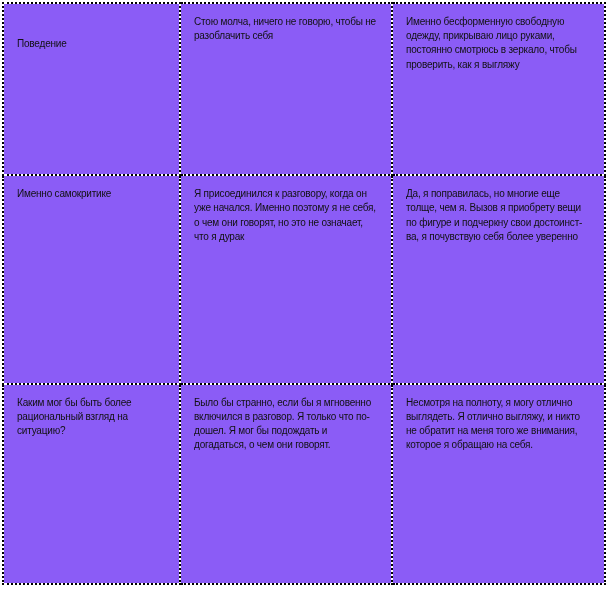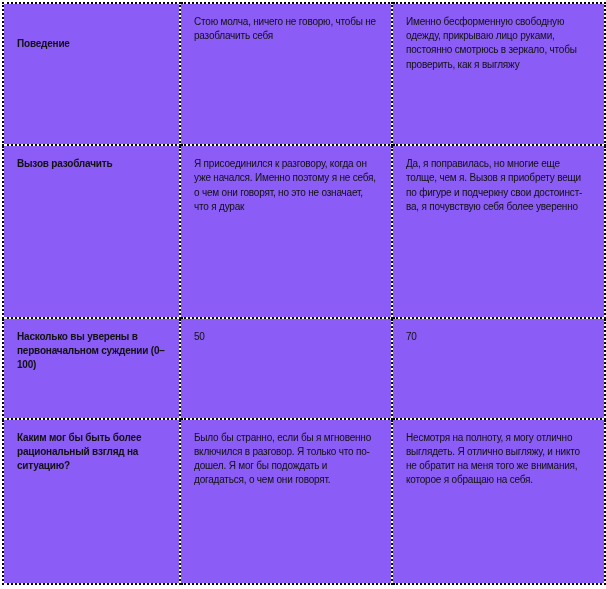--- a/index.html
+++ b/index.html
@@ -29,21 +29,21 @@
     line-height: 1.42;
     letter-spacing: -0.2px;
     color: #111111;
     overflow: hidden;
     word-wrap: break-word;
     hyphens: manual;
     background: #8b5cf6;
   }
   td.hdr {
     background: #e0e0e0;
-    font-weight: bold;
+    font-weight: normal;
     padding-top: 15px;
   }
   td.hdr.extra-top {
     padding-top: 33px;
   }
   tr.r1 { height: 142px; }
   tr.r2 { height: 172px; }
   tr.r3 { height: 101px; }
   tr.r4 { height: 165px; }
   col.c1 { width: 177px; }
@@ -60,28 +60,23 @@
         <col class="c2">
         <col class="c3">
     </colgroup>
     <tbody>
       <tr class="r1">
         <td class="hdr extra-top">Поведение</td>
         <td>Стою молча, ничего не гово­рю, чтобы не разоблачить себя</td>
         <td>Именно бесформенную свободную одежду, прикры­ваю лицо руками, постоянно смотрюсь в зеркало, чтобы проверить, как я выгляжу</td>
       </tr>
       <tr class="r2">
-        <td class="hdr">Вызов разоблачить</td>
+        <td class="hdr">Именно самокритике</td>
         <td>Я присоединился к разго­вору, когда он уже начался. Именно поэтому я не себя, о чем они говорят, но это не означает, что я дурак</td>
         <td>Да, я поправилась, но мно­гие еще толще, чем я. Вызов я приобрету вещи по фигуре и подчеркну свои достоинст­ва, я почувствую себя более уверенно</td>
-      </tr>
-      <tr class="r3">
-        <td class="hdr">Насколько вы увере­ны в первоначальном суждении (0–100)</td>
-        <td>50</td>
-        <td>70</td>
       </tr>
       <tr class="r4">
         <td class="hdr">Каким мог бы быть более рациональный взгляд на ситуацию?</td>
         <td>Было бы странно, если бы я мгновенно включился в разговор. Я только что по­дошел. Я мог бы подождать и догадаться, о чем они говорят.</td>
         <td>Несмотря на полноту, я могу отлично выглядеть. Я отлично выгляжу, и никто не обратит на меня того же внимания, которое я обра­щаю на себя.</td>
       </tr>
     </tbody>
   </table>
 </div>
 

